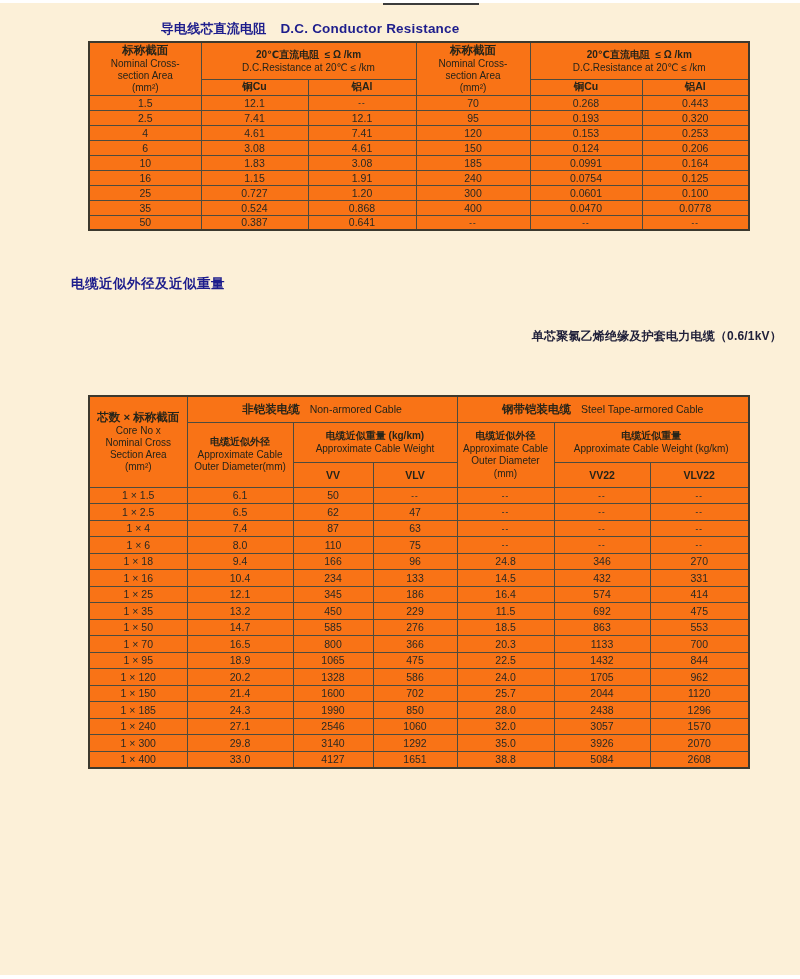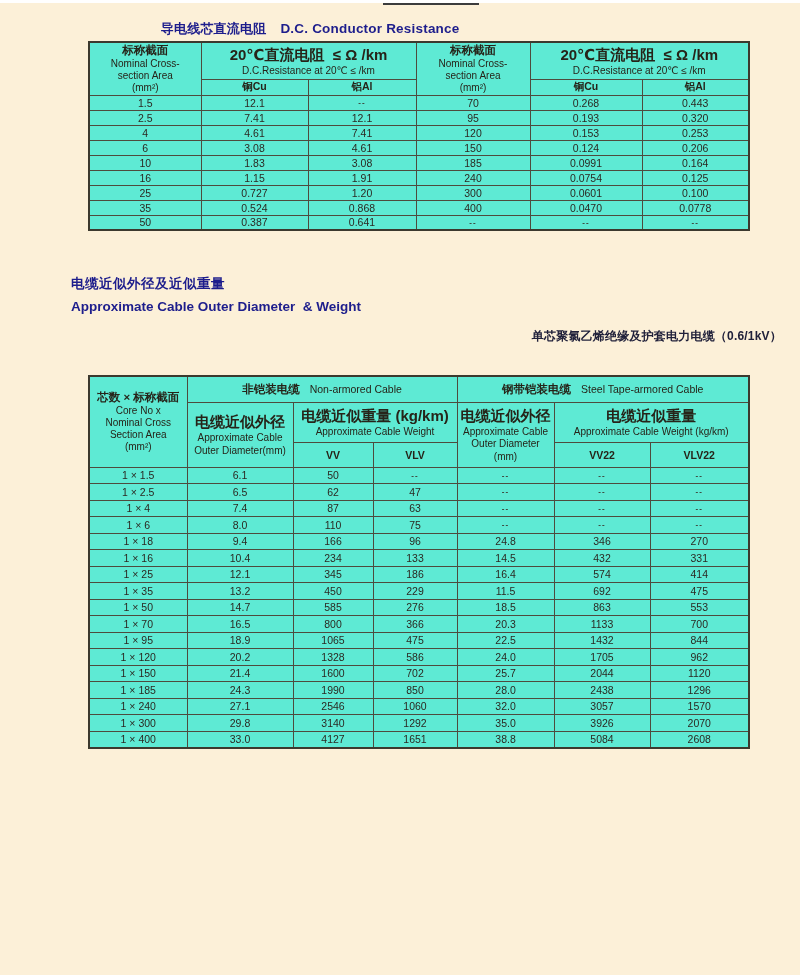--- a/index.html
+++ b/index.html
@@ -32,43 +32,43 @@
   .note-zh{
     position:absolute;right:45px;top:325px;color:#20203A;font-weight:bold;
     font-size:12px;letter-spacing:0.2px;
   }
   .note-en{
     position:absolute;right:45px;top:342px;color:#20203A;font-weight:bold;
     font-size:12.5px;white-space:pre-wrap;
   }
   
   table{
-    border-collapse:collapse;table-layout:fixed;background:#5eead4;
+    border-collapse:collapse;table-layout:fixed;background:#f97316;
     position:absolute;left:88px;width:660px;
   }
   #table1{top:38px;}
-  #table2{top:372px;}
+  #table2{top:392px;}
   th,td{
     border:1px solid #4E4B3E;text-align:center;vertical-align:middle;
     color:#2B2922;font-size:10.5px;padding:0 1px;overflow:hidden;
     font-weight:normal;
   }
   table{border:2px solid #3C392E;}
   #table1 tbody tr{height:15px;}
   #table2 tbody tr{height:16.5px;}
   #table1 tr.grp{height:37px;}
   #table1 tr.sub{height:15px;}
   #table2 tr.grp{height:26px;}
   #table2 tr.mid{height:40px;margin-top:48px;}
   #table2 tr.sub{height:25px;}
   .th-zh{display:block;font-weight:bold;font-size:11.5px;line-height:1.3;color:#262419;}
   .th-en{display:block;font-size:10px;line-height:1.22;white-space:pre-line;color:#262419;}
   .g-zh{font-weight:bold;font-size:11.5px;margin-right:10px;color:#262419;}
   .g-en{font-size:10.5px;color:#262419;}
-  .line-zh{display:block;font-weight:bold;font-size:15px;line-height:1.35;white-space:pre-wrap;color:#262419;}
+  .line-zh{display:block;font-weight:bold;font-size:10px;line-height:1.35;white-space:pre-wrap;color:#262419;}
   .line-en{display:block;font-size:10px;line-height:1.25;white-space:pre-line;color:#262419;}
   .sub-lbl{font-weight:bold;font-size:10.5px;color:#262419;}
   td.dash{font-size:8px;letter-spacing:1px;color:#3A382F;font-weight:bold;}
 </style>
 </head>
 <body>
 
 <div class="page">
 
   <div class="edge-artifact"></div>
@@ -186,21 +186,20 @@
           <td>0.387</td>
           <td>0.641</td>
           <td class="dash">--</td>
           <td class="dash">--</td>
           <td class="dash">--</td>
         </tr>
       </tbody>
   </table>
 
   <div class="sec2-zh">电缆近似外径及近似重量</div>
-  <div class="sec2-en">Approximate Cable Outer Diameter  &amp; Weight</div>
   <div class="note-zh">单芯聚氯乙烯绝缘及护套电力电缆（0.6/1kV）</div>
 
   <table id="table2">
     <colgroup>
       <col style="width:98px">
         <col style="width:106px">
         <col style="width:80px">
         <col style="width:84px">
       <col style="width:97px">
         <col style="width:96px">

